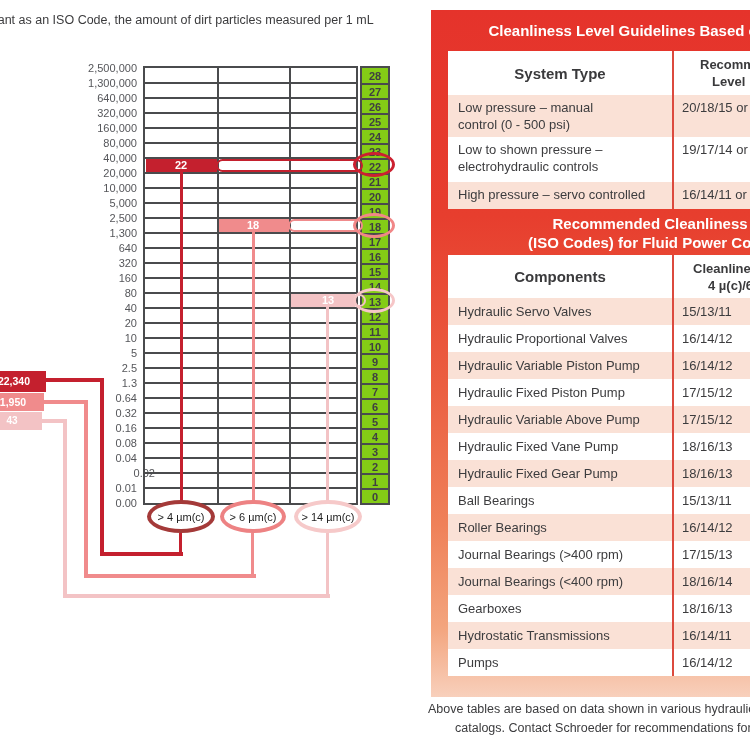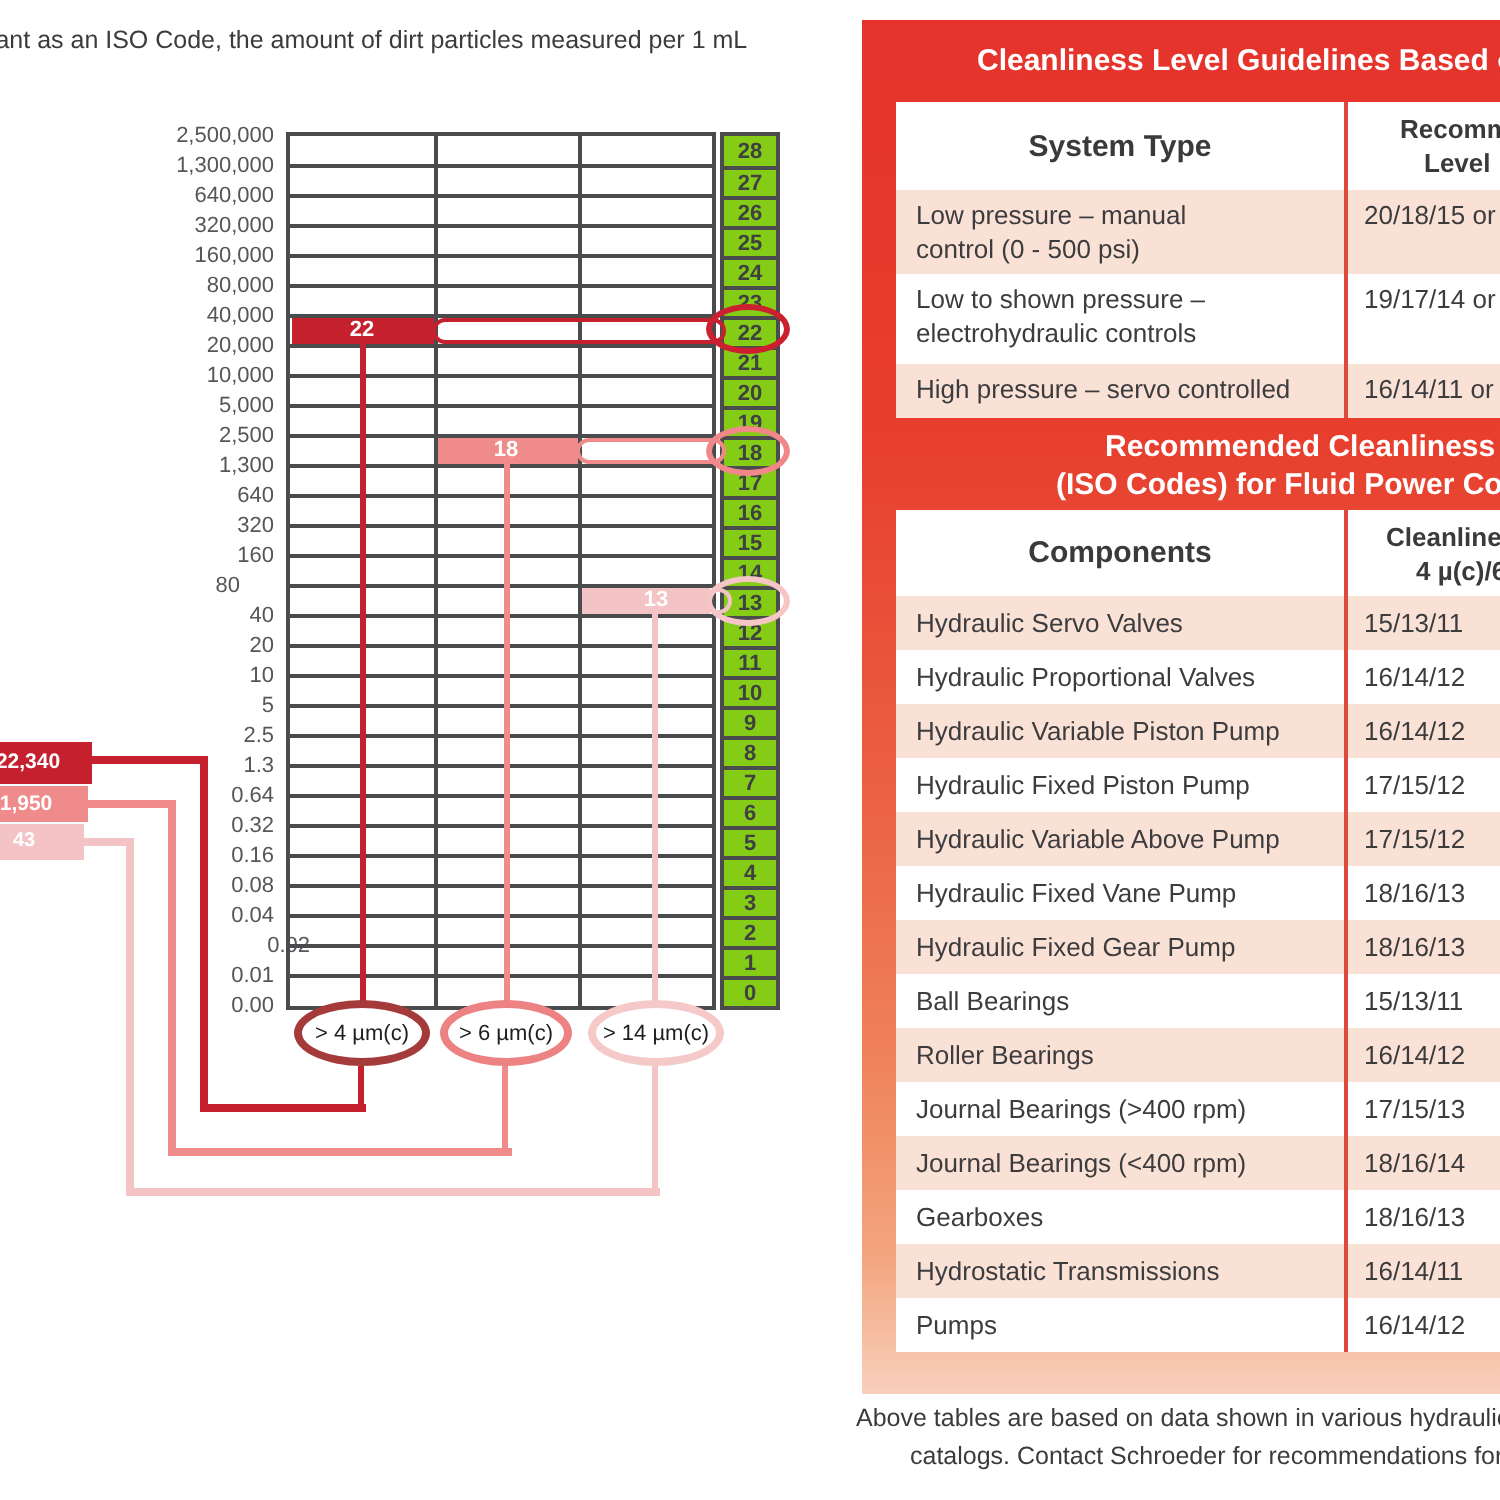--- a/index.html
+++ b/index.html
@@ -63,21 +63,21 @@
       <div class="ylab" style="left: 45px; top: 136px;">80,000</div>
       <div class="ylab" style="left: 45px; top: 151px;">40,000</div>
       <div class="ylab" style="left: 45px; top: 166px;">20,000</div>
       <div class="ylab" style="left: 45px; top: 181px;">10,000</div>
       <div class="ylab" style="left: 45px; top: 196px;">5,000</div>
       <div class="ylab" style="left: 45px; top: 211px;">2,500</div>
       <div class="ylab" style="left: 45px; top: 226px;">1,300</div>
       <div class="ylab" style="left: 45px; top: 241px;">640</div>
       <div class="ylab" style="left: 45px; top: 256px;">320</div>
       <div class="ylab" style="left: 45px; top: 271px;">160</div>
-      <div class="ylab" style="left: 28px; top: 286px;">80</div>
+      <div class="ylab" style="left: 45px; top: 286px;">80</div>
       <div class="ylab" style="left: 45px; top: 301px;">40</div>
       <div class="ylab" style="left: 45px; top: 316px;">20</div>
       <div class="ylab" style="left: 45px; top: 331px;">10</div>
       <div class="ylab" style="left: 45px; top: 346px;">5</div>
       <div class="ylab" style="left: 45px; top: 361px;">2.5</div>
       <div class="ylab" style="left: 45px; top: 376px;">1.3</div>
       <div class="ylab" style="left: 45px; top: 391px;">0.64</div>
       <div class="ylab" style="left: 45px; top: 406px;">0.32</div>
       <div class="ylab" style="left: 45px; top: 421px;">0.16</div>
       <div class="ylab" style="left: 45px; top: 436px;">0.08</div>

